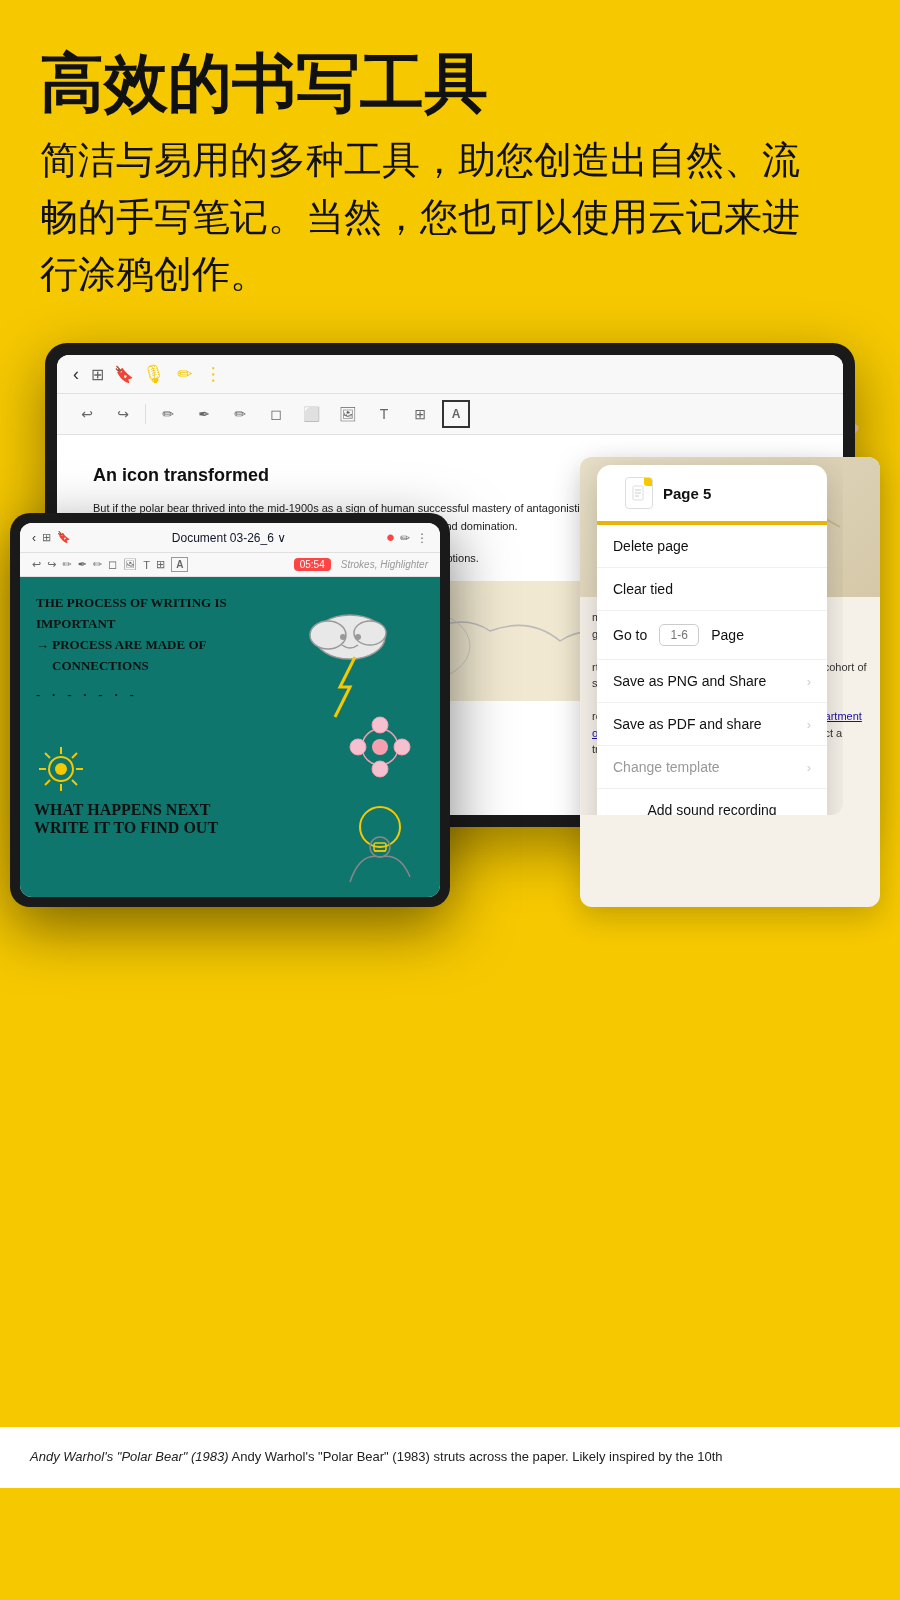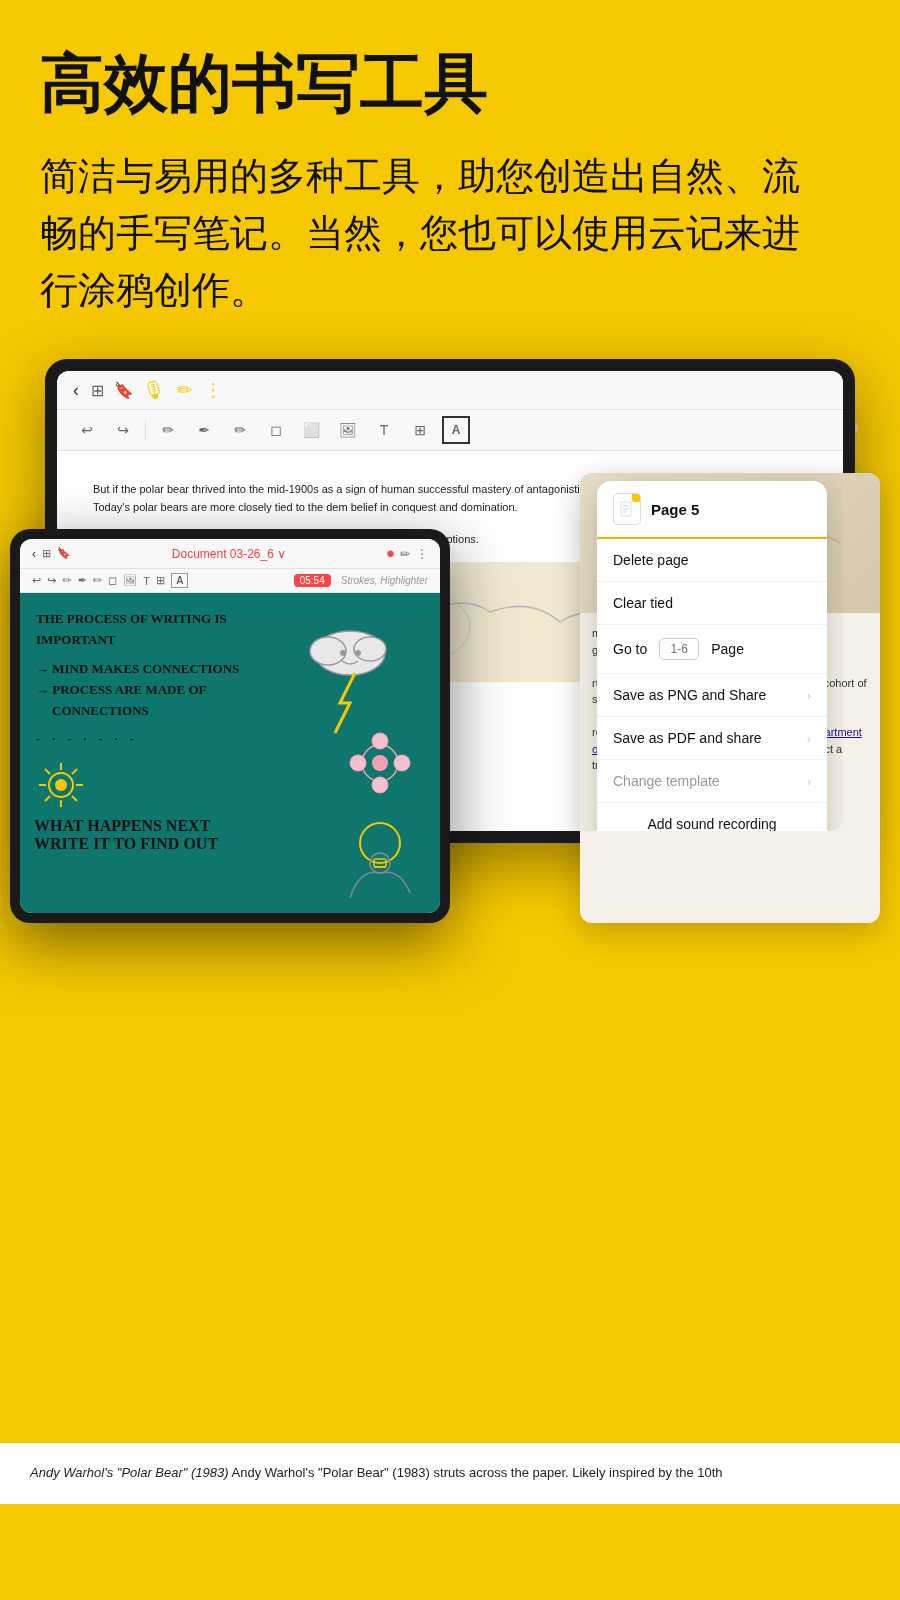--- a/index.html
+++ b/index.html
@@ -14,21 +14,21 @@
     
     .header-section {
       padding: 48px 40px 20px 40px;
       position: relative;
     }
     .main-title {
       font-size: 64px;
       font-weight: 900;
       color: #111;
       line-height: 1.1;
-      margin-bottom: 30px;
+      margin-bottom: 14px;
     }
     .subtitle {
       font-size: 38px;
       font-weight: 500;
       color: #111;
       line-height: 1.5;
       max-width: 760px;
     }
 
     
@@ -158,22 +158,22 @@
       width: 230px;
       background: #fff;
       border-radius: 14px;
       box-shadow: 0 8px 32px rgba(0,0,0,0.18);
       overflow: hidden;
       z-index: 10;
     }
     .context-menu-header {
       display: flex;
       align-items: center;
-      padding: 12px 16px;
-      border-bottom: 2px solid #eab308;
+      padding: 12px 28px;
+      border-bottom: 4px solid #eab308;
       gap: 10px;
     }
     .page-icon {
       width: 28px;
       height: 32px;
       background: #fff;
       border: 1px solid #ddd;
       border-radius: 4px;
       display: flex;
       align-items: center;
@@ -257,21 +257,21 @@
       align-items: center;
       padding: 6px 12px;
       background: #f8f8f8;
       border-bottom: 1px solid #e0e0e0;
       gap: 6px;
     }
     .small-toolbar-title {
       flex: 1;
       text-align: center;
       font-size: 12px;
-      color: #ef4444;
+      color: #0f172a;
     }
     .small-draw-toolbar {
       display: flex;
       align-items: center;
       padding: 4px 12px;
       background: #f8f8f8;
       border-bottom: 1px solid #e0e0e0;
       gap: 6px;
       font-size: 11px;
       color: #666;
@@ -412,20 +412,21 @@
         <span class="draw-tool">◻</span>
         <span class="draw-tool">⬜</span>
         <span class="draw-tool">🖼</span>
         <span class="draw-tool">T</span>
         <span class="draw-tool">⊞</span>
         <span class="draw-tool" style="font-weight:bold;border:2px solid #333;padding:2px 5px;font-size:12px;">A</span>
       </div>
 
       <div class="doc-content">
         <div class="doc-main">
+          <div class="doc-title">An icon transformed</div>
           <p class="doc-body">But if the polar bear thrived into the mid-1900s as a sign of human successful mastery of antagonistic forces, this symbolic associatio 20th century. Today's polar bears are more closely tied to the dem belief in conquest and domination.</p>
           <p class="doc-body">
             The drawings of such pop artists as <span class="doc-link">John Wesley</span> and <span class="doc-link">Andy Warho</span> perceptions.
           </p>
           <div class="doc-image-placeholder">
             
             <svg width="100%" height="120" viewBox="0 0 460 120">
 
               <path d="M60,80 Q80,40 120,50 Q160,30 200,55 Q240,30 270,50 Q310,35 340,60 Q370,40 400,65" stroke="#bbb" stroke-width="1.5" fill="none"></path>
               <ellipse cx="100" cy="70" rx="40" ry="30" stroke="#ccc" stroke-width="1" fill="none"></ellipse>
@@ -515,21 +516,20 @@
           <span style="font-weight:bold;border:1px solid #999;padding:1px 4px;font-size:10px;">A</span>
           <span class="timer-badge">05:54</span>
           <span style="font-size:10px;color:#999;margin-left:4px;font-style:italic;">Strokes, Highlighter</span>
         </div>
 
         <div class="handwriting-area">
 
           <div style="font-family:'Comic Sans MS',cursive;font-size:13px;font-weight:bold;color:#111;line-height:1.6;">
             <div>THE PROCESS OF WRITING IS</div>
             <div>IMPORTANT</div>
-            <div style="margin-top:8px;">→ MIND MAKES CONNECTIONS</div>
             <div>→ PROCESS ARE MADE OF</div>
             <div style="margin-left:16px;">CONNECTIONS</div>
             <div style="margin-top:8px;letter-spacing:4px;">- · - · - · -</div>
           </div>
 
           <svg style="position:absolute;left:14px;bottom:100px;" width="55" height="55" viewBox="0 0 55 55">
             <circle cx="27" cy="27" r="12" fill="none" stroke="#F5C800" stroke-width="2"></circle>
             <circle cx="27" cy="27" r="6" fill="#F5C800"></circle>
 
             <line x1="27" y1="5" x2="27" y2="12" stroke="#F5C800" stroke-width="2"></line>

